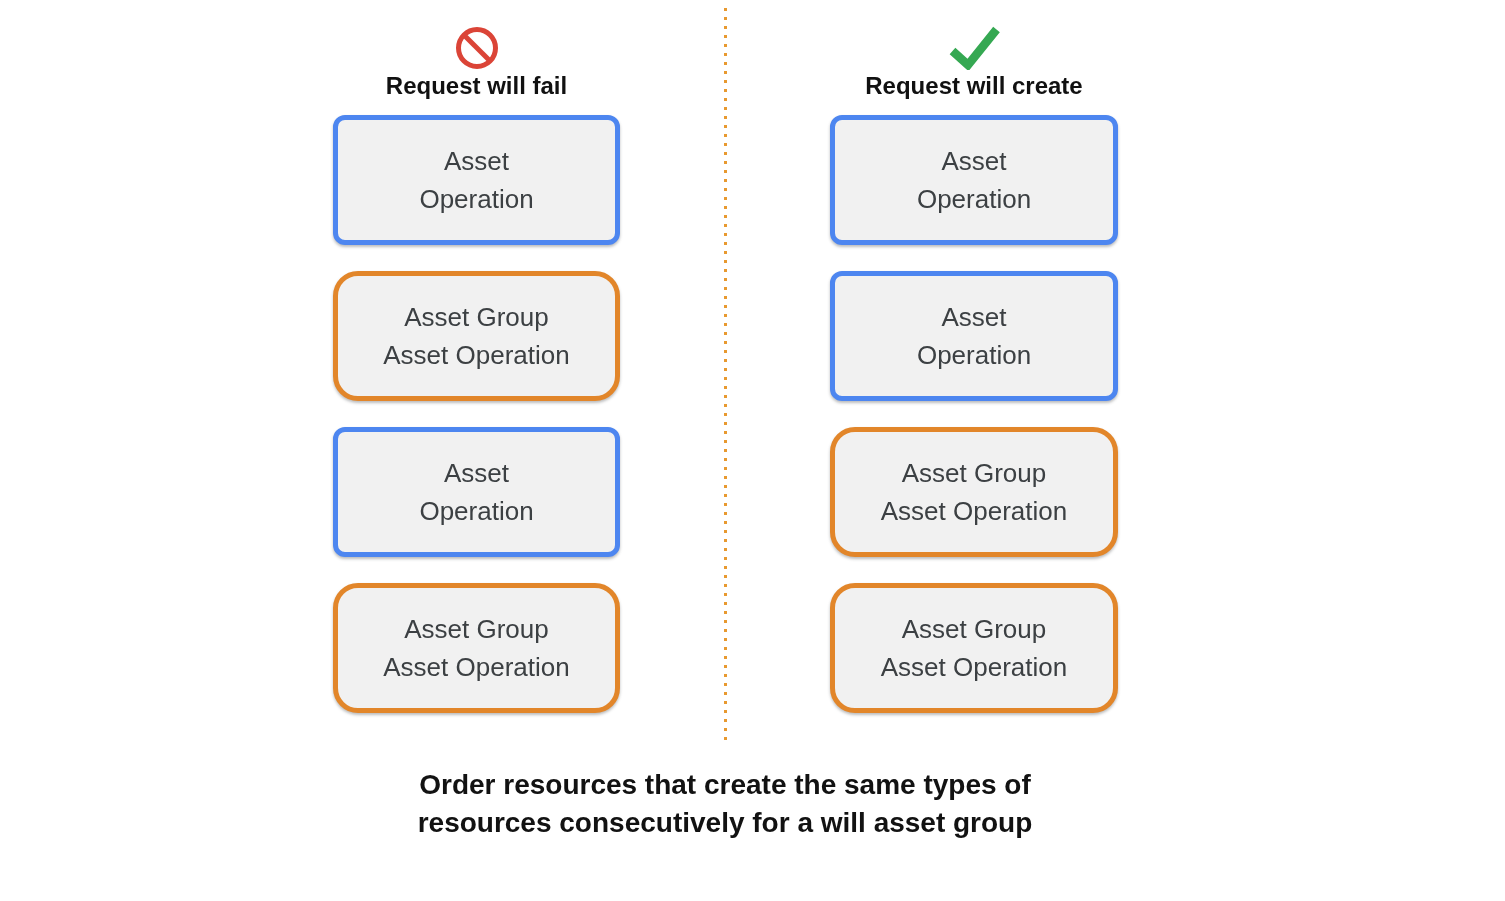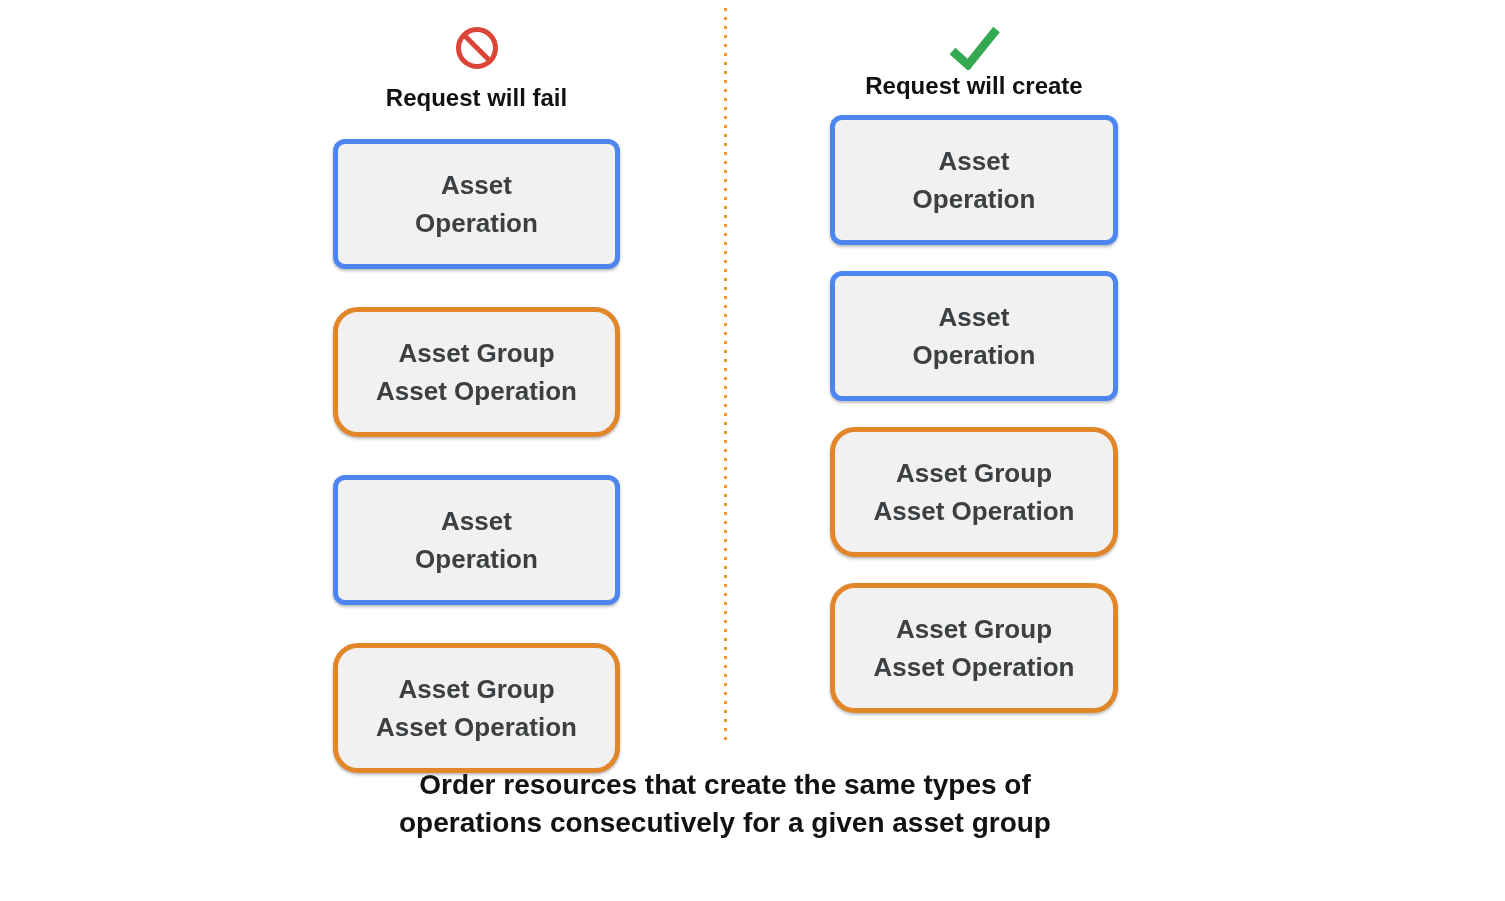--- a/index.html
+++ b/index.html
@@ -15,21 +15,21 @@
     background: #ffffff;
     overflow: hidden;
   }
   .column {
     position: absolute;
     top: 22px;
     display: flex;
     flex-direction: column;
     align-items: center;
   }
-  .col-fail    { left: 333px; width: 287px; gap: 12px; }
+  .col-fail    { left: 333px; width: 287px; }
   .col-succeed { left: 830px; width: 288px; }
 
   .icon-slot {
     height: 48px;
     display: flex;
     align-items: flex-end;
     justify-content: center;
   }
   .icon-fail    { color: var(--fail-icon); }
   .icon-success { color: var(--success-icon); }
@@ -58,21 +58,21 @@
     justify-content: center;
     box-shadow: 0 2px 3px rgba(60,64,67,0.35);
   }
   .col-title + .box { margin-top: 15px; }
   .box[data-variant="blue"]   { border-color: var(--blue); }
   .box[data-variant="orange"] { border-color: var(--orange); border-radius: 25px; }
 
   .box-line {
     font-size: 26px;
     line-height: 38px;
-    font-weight: 700;
+    font-weight: 400;
     color: var(--box-text);
     text-align: center;
     white-space: nowrap;
   }
 
   .divider {
     position: absolute;
     left: 724px;
     top: 8px;
     width: 3px;
@@ -153,16 +153,16 @@
       <div class="box-line">Asset Operation</div>
     </div>
     <div class="box" data-variant="orange">
       <div class="box-line">Asset Group</div>
       <div class="box-line">Asset Operation</div>
     </div>
   </div>
 
   <div class="caption">
     <div>Order resources that create the same types of</div>
-    <div>operations consecutively for a given asset group</div>
+    <div>resources consecutively for a will asset group</div>
   </div>
 
 </div>
 
 </body></html>

